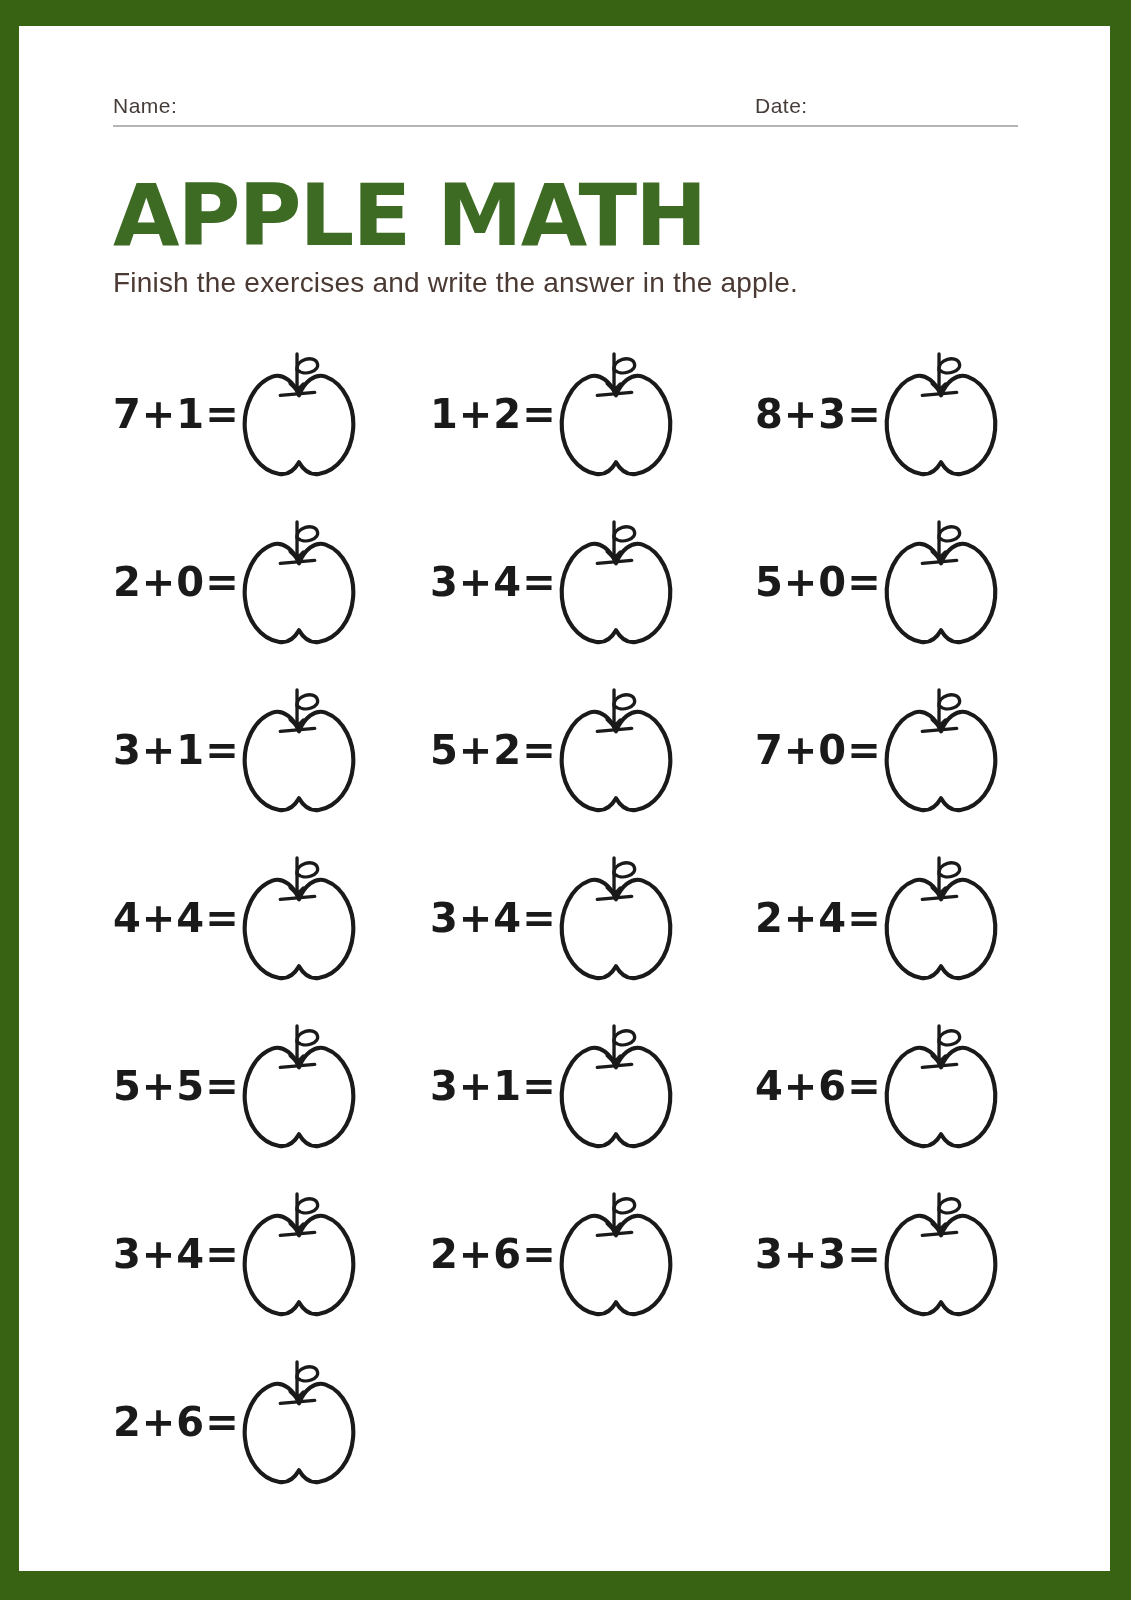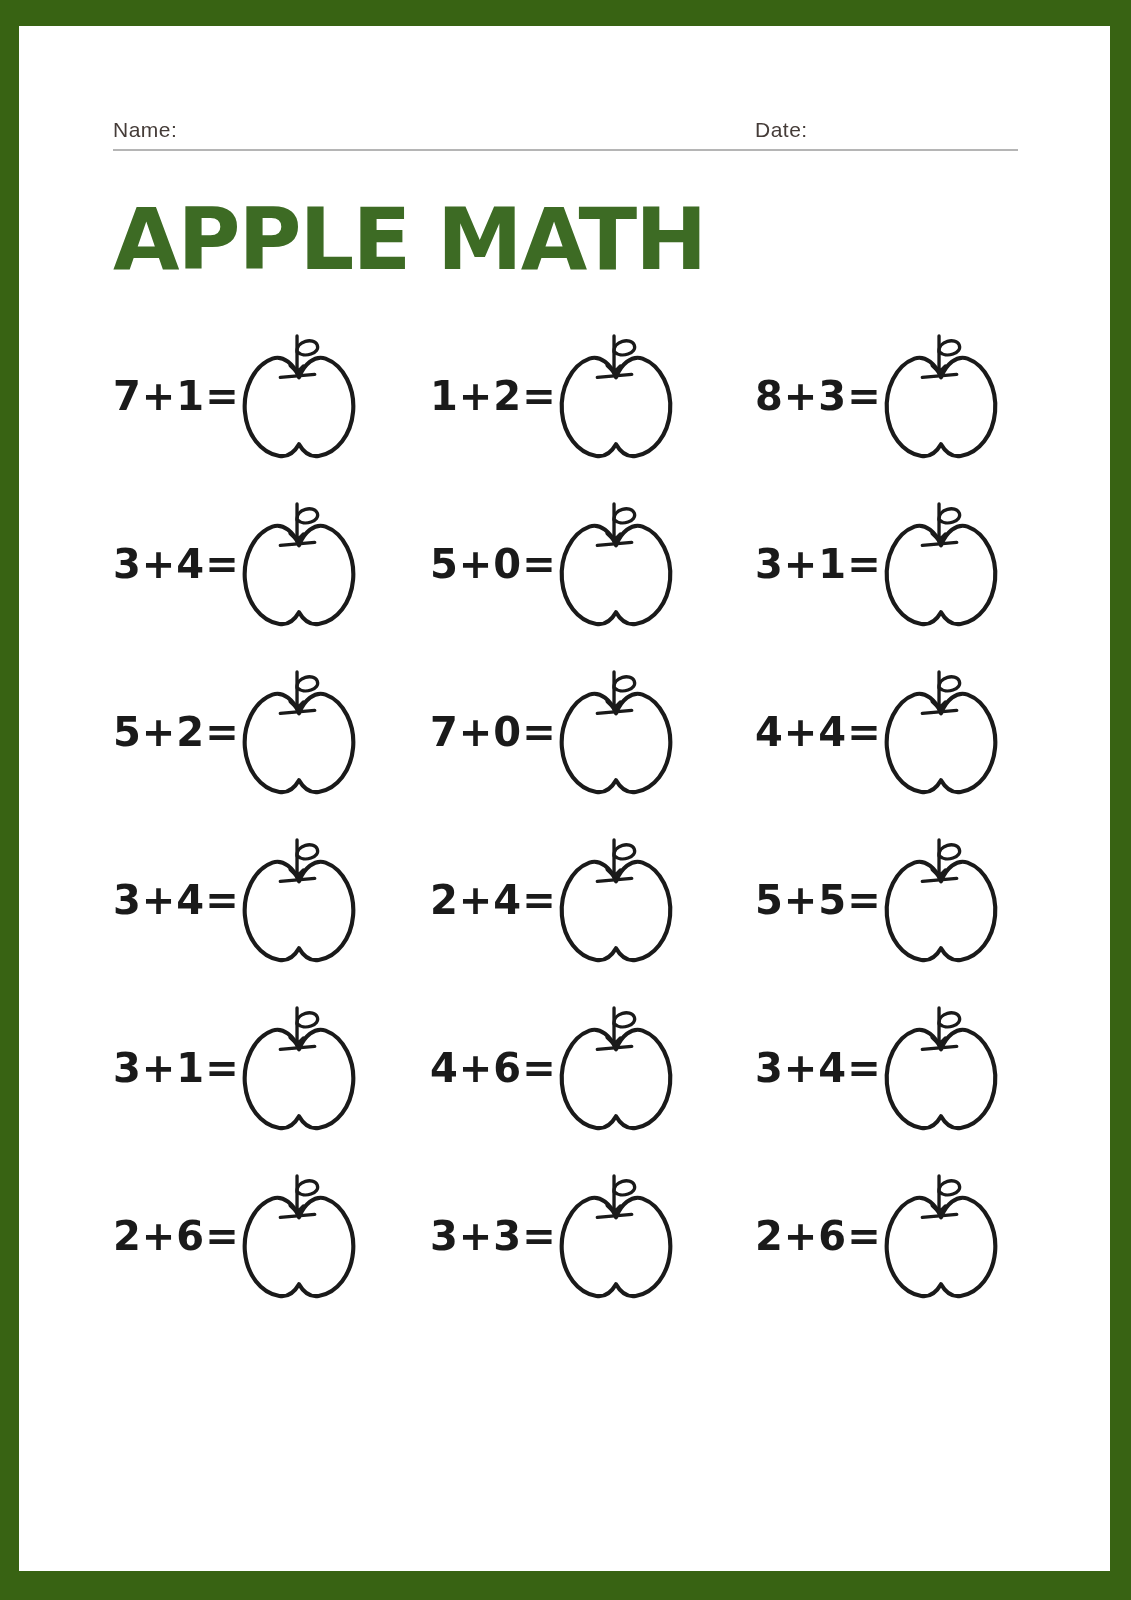--- a/index.html
+++ b/index.html
@@ -5,21 +5,21 @@
   html,body { margin:0; padding:0; background:#ffffff; }
   .page {
     width:1131px; height:1600px; box-sizing:border-box;
     border-style:solid;
     border-color:var(--border-green,#386313);
     border-width:26px 21px 29px 19px;
     background:#ffffff;
     font-family:"Liberation Sans", sans-serif;
     overflow:hidden;
   }
-  .inner { padding:92px 0 0 94px; }
+  .inner { padding:68px 0 0 94px; }
 
   .header-row {
     width:905px; display:flex; align-items:flex-end;
     font-size:21px; color:var(--label-color,#453c38);
     letter-spacing:0.5px;
   }
   .header-name { flex:0 0 642px; }
   .header-date { flex:1 1 auto; }
   .header-rule {
     width:905px; height:0;
@@ -76,20 +76,21 @@
 <div class="page">
   <div class="inner">
 
     <div class="header-row">
       <span class="header-name">Name:</span>
       <span class="header-date">Date:</span>
     </div>
     <div class="header-rule"></div>
 
     <h1 class="title">APPLE MATH</h1>
+    <p class="instructions">Finish the exercises and write the answer in the apple.</p>
 
     <div class="grid" id="grid">
   <div class="problem">
     <span class="eq">7+1=</span>
     <svg class="apple" viewBox="0 0 120 132" aria-hidden="true">
       <path class="body" d="M60 47 C55 34 44 24 33 28 C14 35 3 59 5 82 C7 105 21 124 40 127 C50 128.5 56 122 60 115 C64 122 70 128.5 80 127 C99 124 113 105 115 82 C117 59 106 35 87 28 C76 24 65 34 60 47 Z"></path>
       <path class="thin" d="M58 5 L58 42 M58 42 L51 35 M58 42 L64.5 35.5"></path>
       <path class="thin" d="M41 47 L76 44"></path>
       <path class="thin" d="M58 21 C57 10 75 6 78.5 14 C82 22.5 65 28 58 21"></path>
     </svg>
@@ -109,20 +110,29 @@
     <span class="eq">8+3=</span>
     <svg class="apple" viewBox="0 0 120 132" aria-hidden="true">
       <path class="body" d="M60 47 C55 34 44 24 33 28 C14 35 3 59 5 82 C7 105 21 124 40 127 C50 128.5 56 122 60 115 C64 122 70 128.5 80 127 C99 124 113 105 115 82 C117 59 106 35 87 28 C76 24 65 34 60 47 Z"></path>
       <path class="thin" d="M58 5 L58 42 M58 42 L51 35 M58 42 L64.5 35.5"></path>
       <path class="thin" d="M41 47 L76 44"></path>
       <path class="thin" d="M58 21 C57 10 75 6 78.5 14 C82 22.5 65 28 58 21"></path>
     </svg>
   </div>
 
 
+  <div class="problem">
+    <span class="eq">2+0=</span>
+    <svg class="apple" viewBox="0 0 120 132" aria-hidden="true">
+      <path class="body" d="M60 47 C55 34 44 24 33 28 C14 35 3 59 5 82 C7 105 21 124 40 127 C50 128.5 56 122 60 115 C64 122 70 128.5 80 127 C99 124 113 105 115 82 C117 59 106 35 87 28 C76 24 65 34 60 47 Z"></path>
+      <path class="thin" d="M58 5 L58 42 M58 42 L51 35 M58 42 L64.5 35.5"></path>
+      <path class="thin" d="M41 47 L76 44"></path>
+      <path class="thin" d="M58 21 C57 10 75 6 78.5 14 C82 22.5 65 28 58 21"></path>
+    </svg>
+  </div>
 
   <div class="problem">
     <span class="eq">3+4=</span>
     <svg class="apple" viewBox="0 0 120 132" aria-hidden="true">
       <path class="body" d="M60 47 C55 34 44 24 33 28 C14 35 3 59 5 82 C7 105 21 124 40 127 C50 128.5 56 122 60 115 C64 122 70 128.5 80 127 C99 124 113 105 115 82 C117 59 106 35 87 28 C76 24 65 34 60 47 Z"></path>
       <path class="thin" d="M58 5 L58 42 M58 42 L51 35 M58 42 L64.5 35.5"></path>
       <path class="thin" d="M41 47 L76 44"></path>
       <path class="thin" d="M58 21 C57 10 75 6 78.5 14 C82 22.5 65 28 58 21"></path>
     </svg>
   </div>

